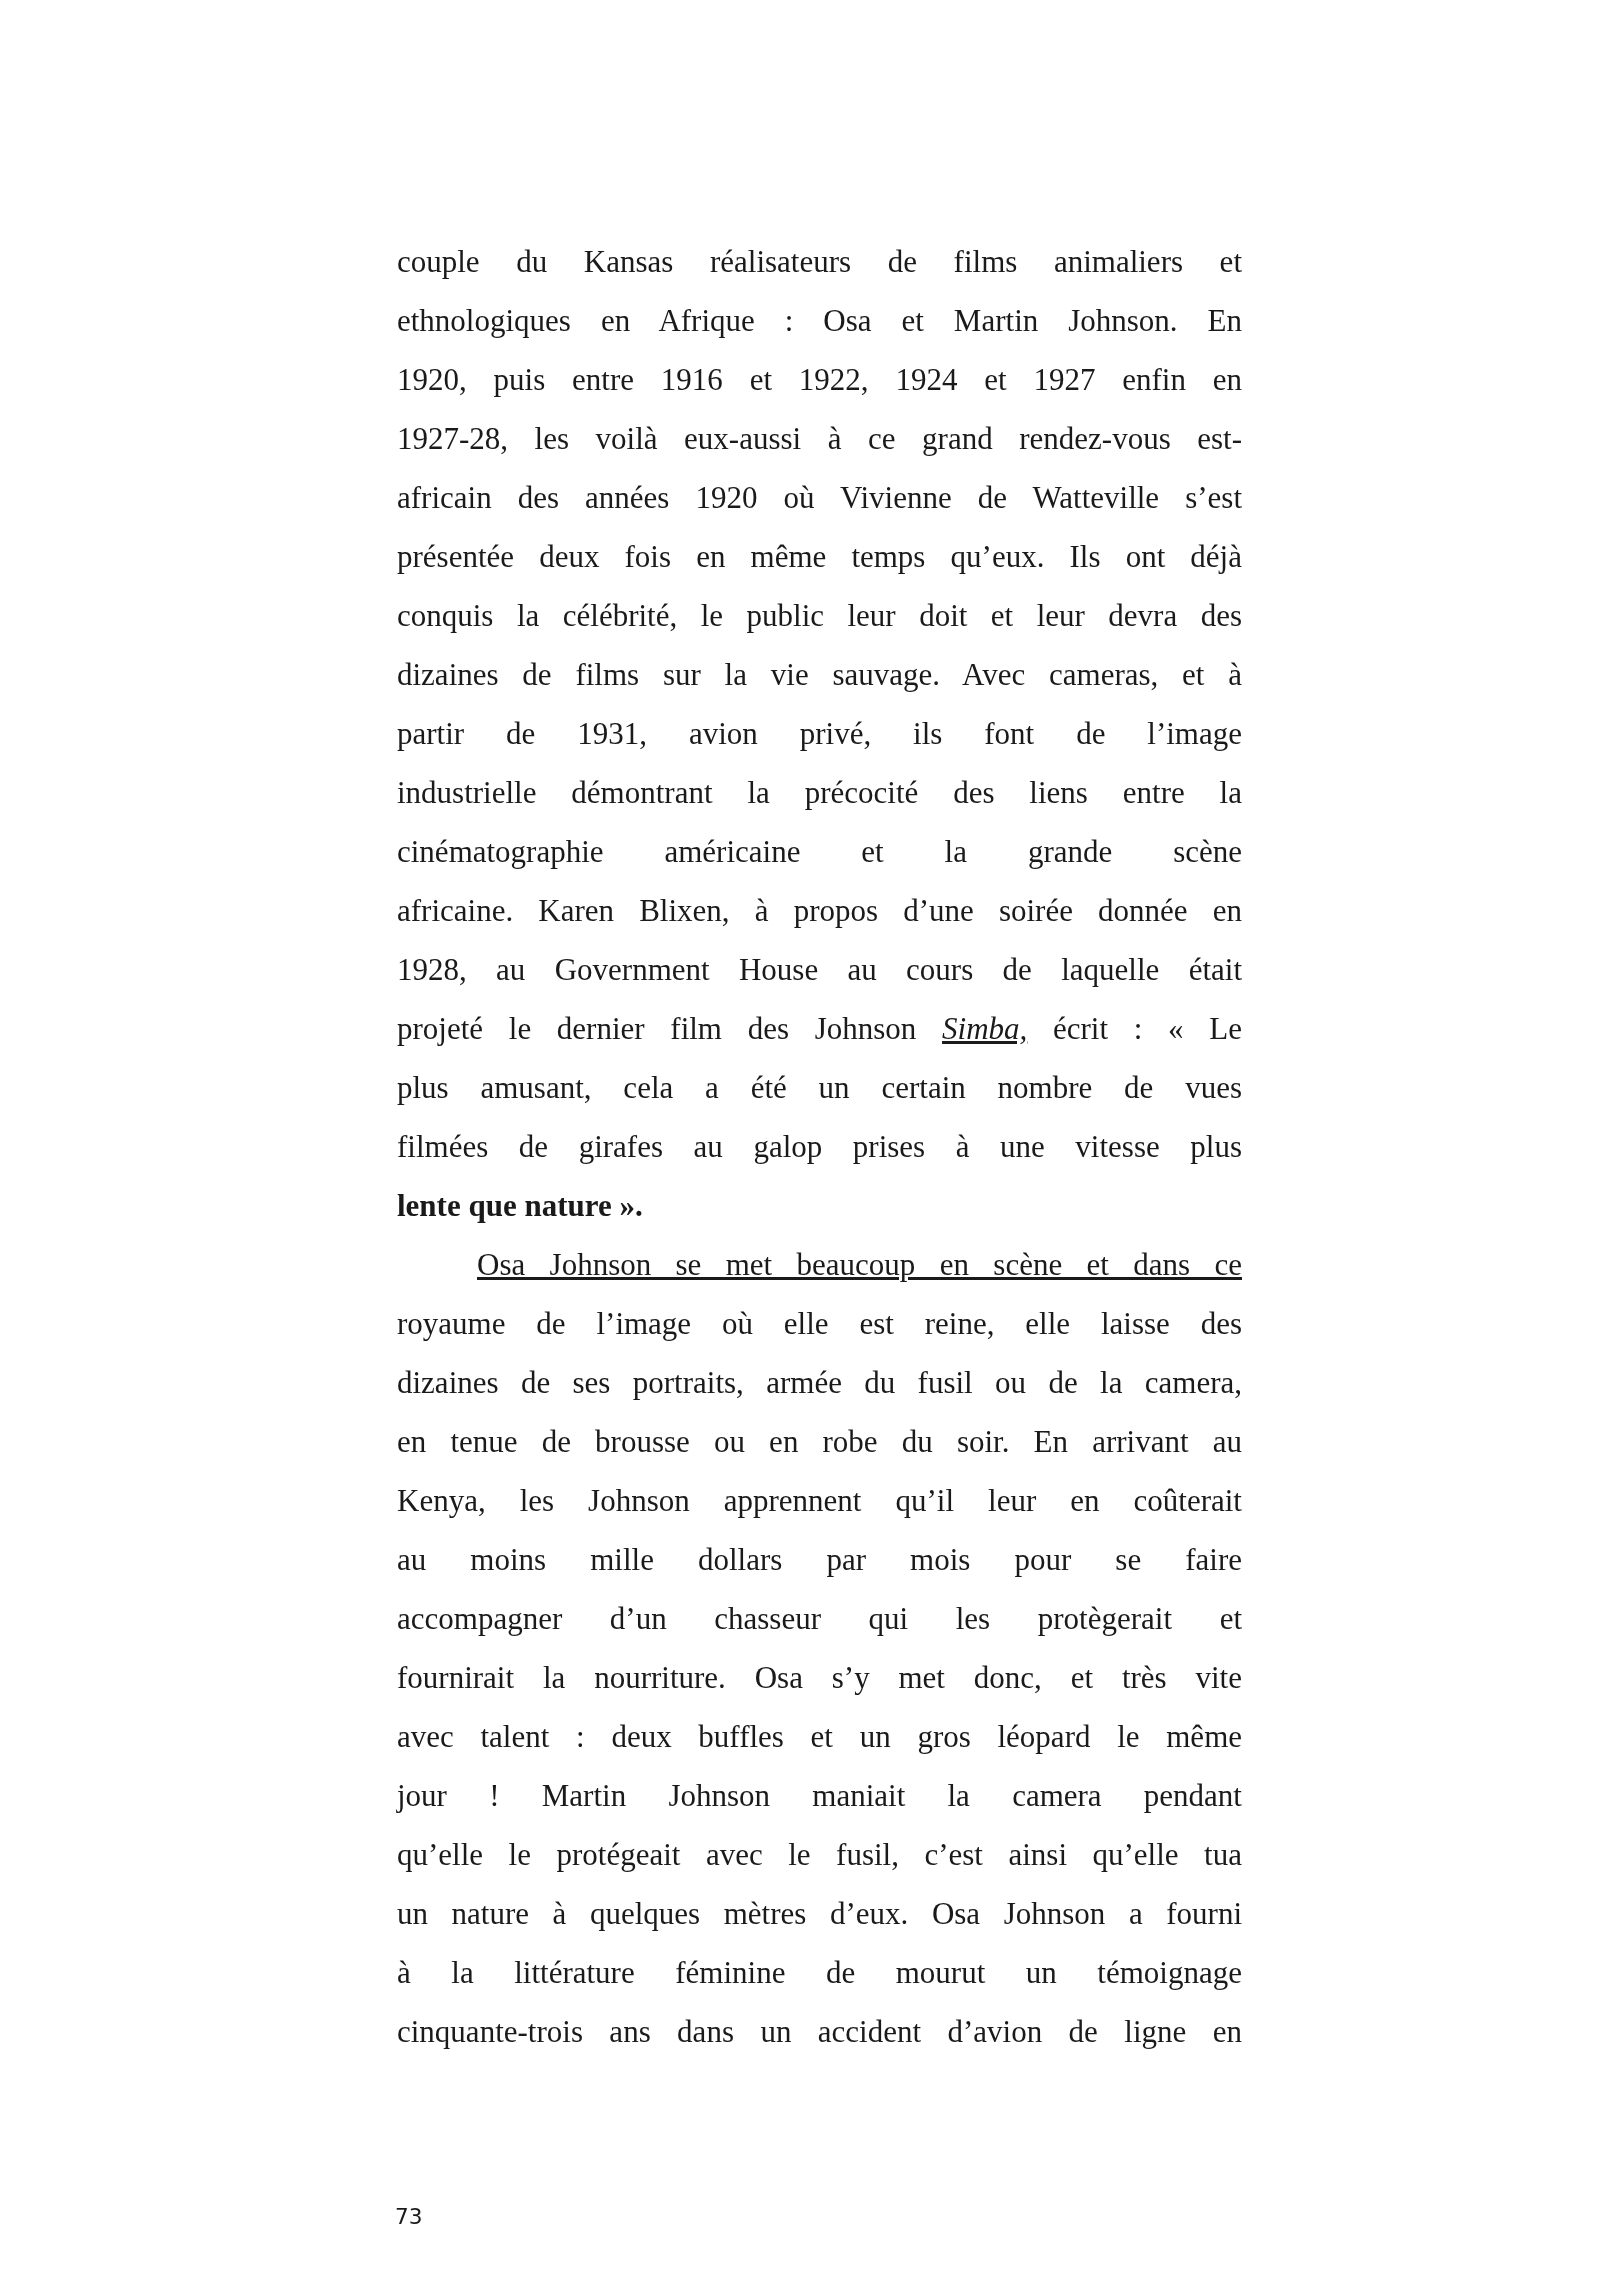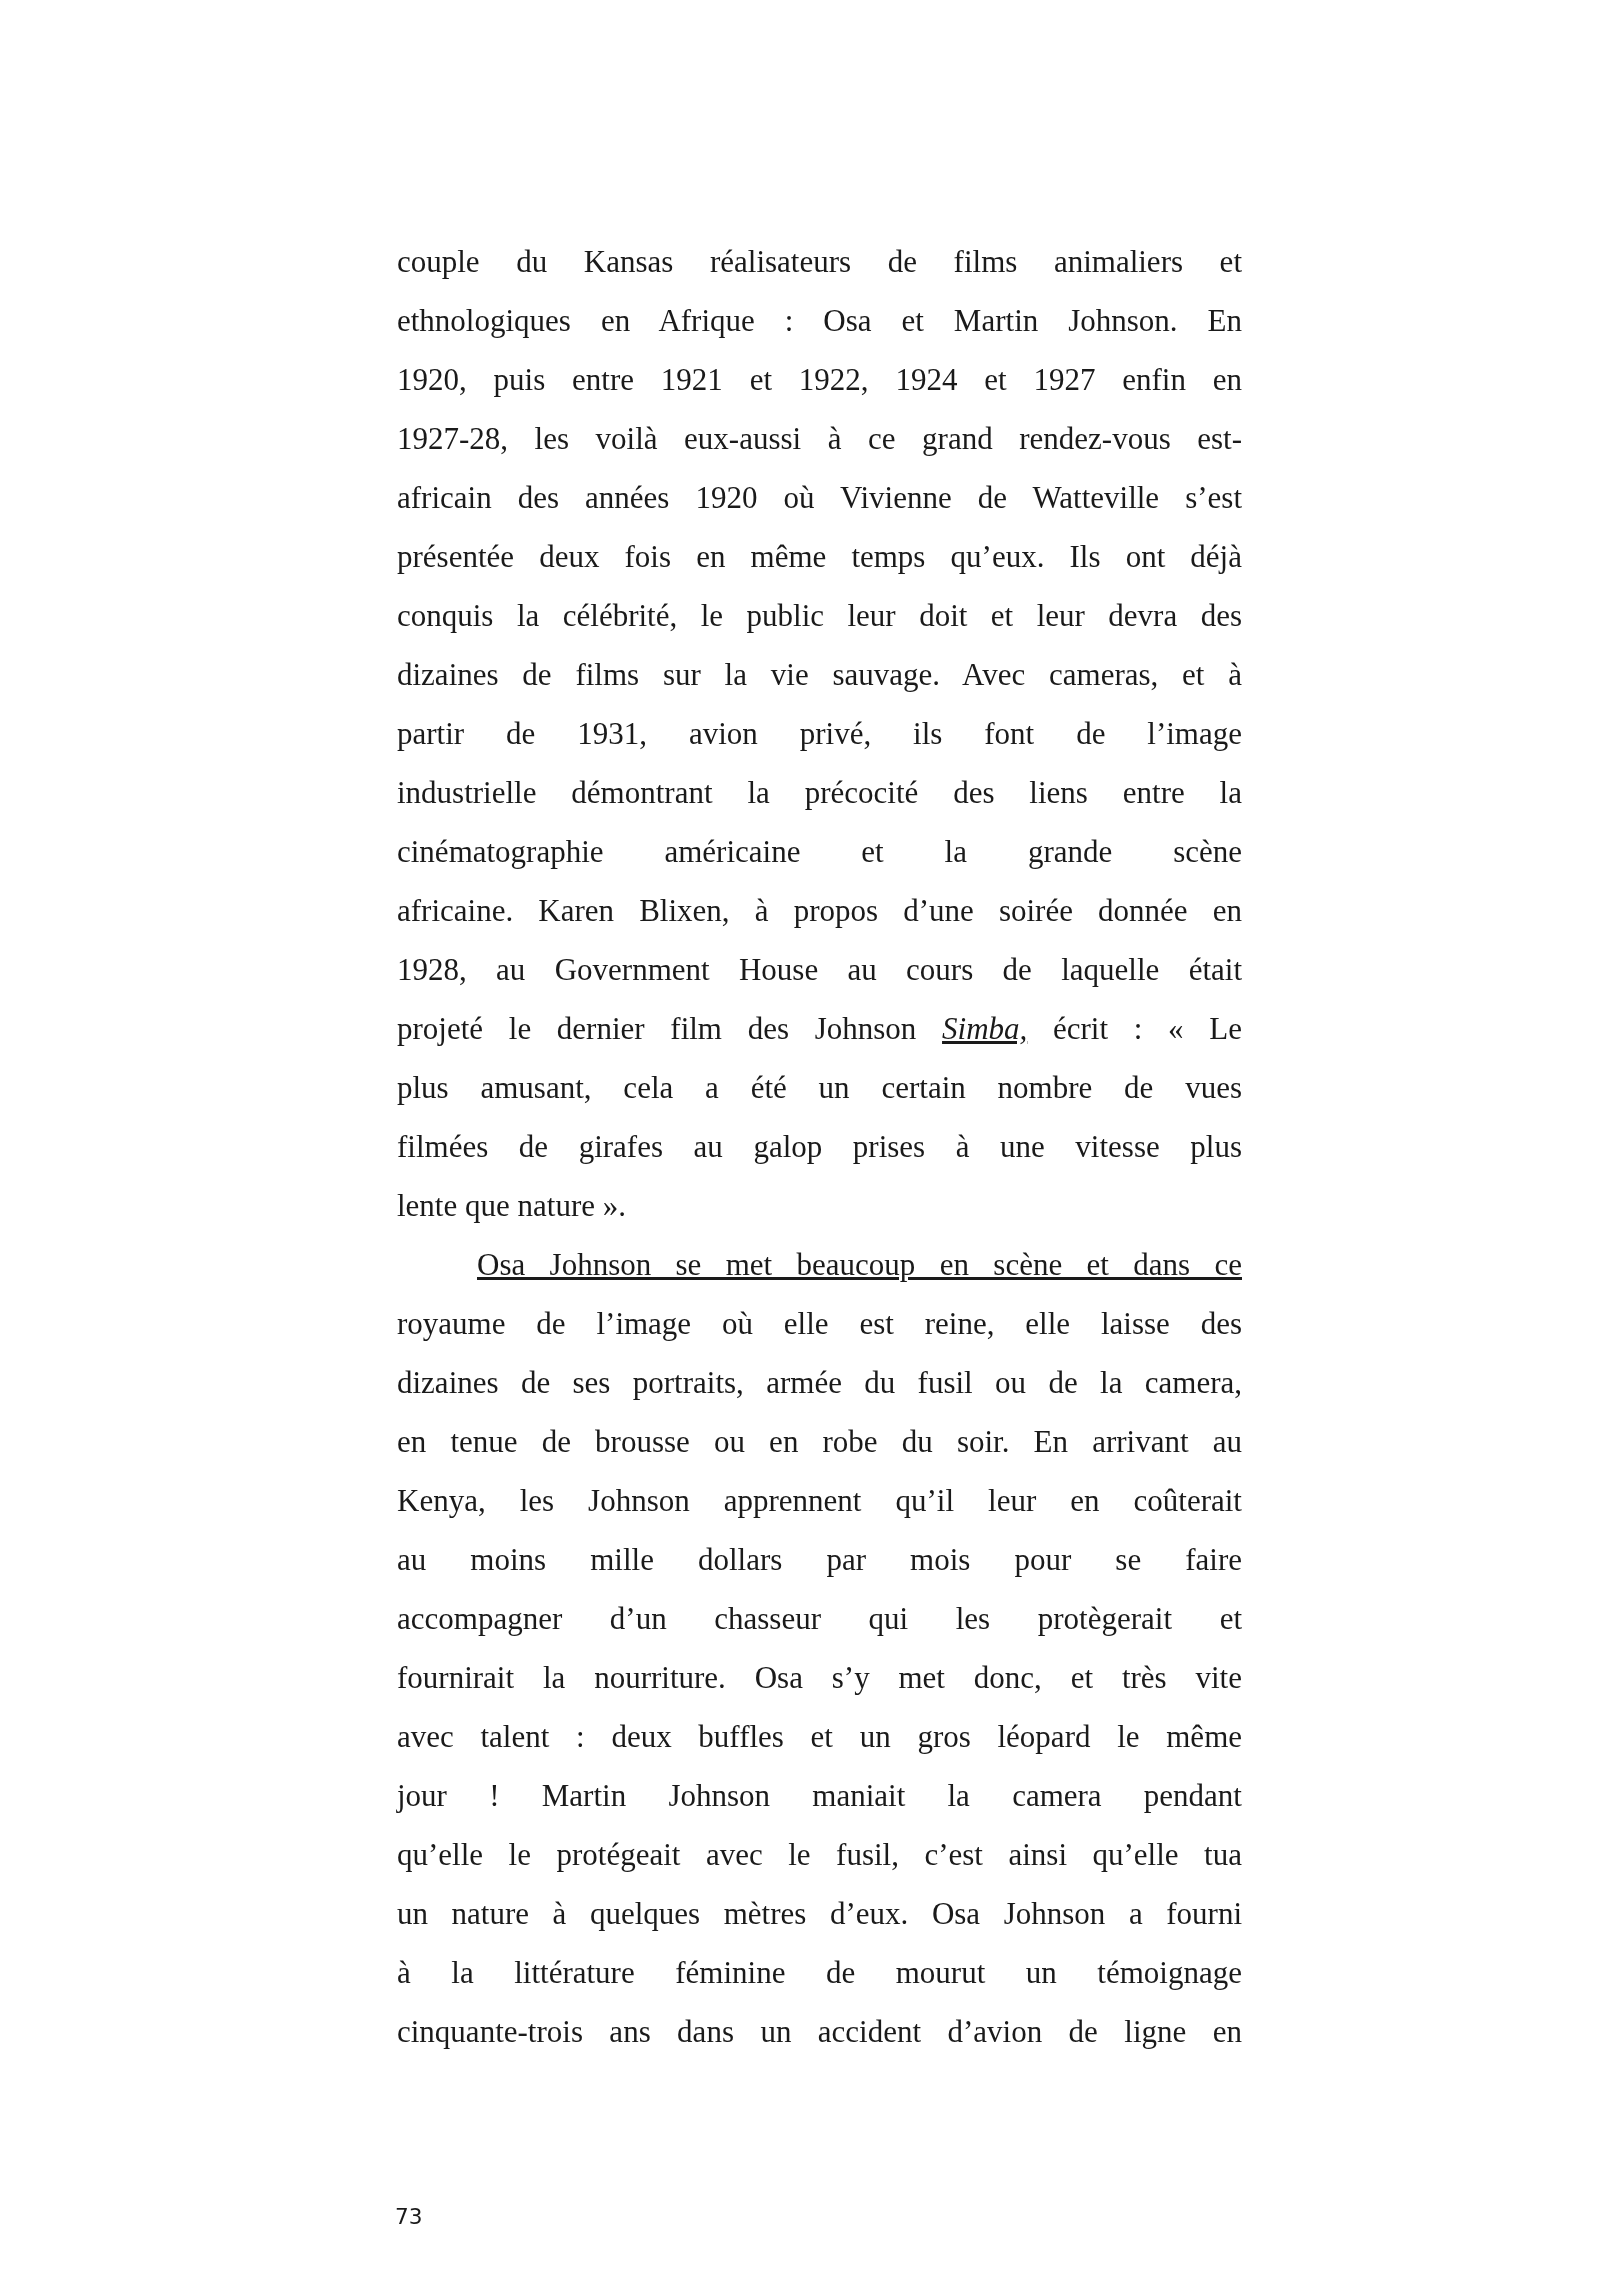--- a/index.html
+++ b/index.html
@@ -4,38 +4,38 @@
 <style>
   html, body { margin: 0; padding: 0; background: #ffffff; }
   body { width: 1621px; height: 2293px; position: relative; overflow: hidden; }
   .page { position: absolute; left: 0; top: 0; width: 1621px; height: 2293px; background: #fff; margin-top: 40px; }
   .text-block {
     position: absolute; left: 397px; top: 192px; width: 845px;
     font-family: "Liberation Serif", "DejaVu Serif", serif;
     font-size: 31px; line-height: 59px; color: #1a1a1a;
   }
   .line { display: block; height: 59px; white-space: nowrap; text-align: justify; text-align-last: justify; }
-  .line.last { text-align-last: left; }
+  .line.last { text-align-last: left; font-weight: bold; }
   .line.indent { padding-left: 80px; text-decoration: underline; }
   .page-number {
     position: absolute; left: 395px; top: 2164px;
     font-family: "DejaVu Sans", "Liberation Sans", sans-serif;
     font-size: 21.6px; color: #1a1a1a;
   }
   em { font-style: italic; text-decoration: underline; }
 </style>
 </head>
 <body>
 
 <div class="page">
   <div class="text-block" id="text-block">
       <div>
         <span class="line">couple du Kansas réalisateurs de films animaliers et</span>
         <span class="line">ethnologiques en Afrique : Osa et Martin Johnson. En</span>
-        <span class="line">1920, puis entre 1921 et 1922, 1924 et 1927 enfin en</span>
+        <span class="line">1920, puis entre 1916 et 1922, 1924 et 1927 enfin en</span>
         <span class="line">1927-28, les voilà eux-aussi à ce grand rendez-vous est-</span>
         <span class="line">africain des années 1920 où Vivienne de Watteville s’est</span>
         <span class="line">présentée deux fois en même temps qu’eux. Ils ont déjà</span>
         <span class="line">conquis la célébrité, le public leur doit et leur devra des</span>
         <span class="line">dizaines de films sur la vie sauvage. Avec cameras, et à</span>
         <span class="line">partir de 1931, avion privé, ils font de l’image</span>
         <span class="line">industrielle démontrant la précocité des liens entre la</span>
         <span class="line">cinématographie américaine et la grande scène</span>
         <span class="line">africaine. Karen Blixen, à propos d’une soirée donnée en</span>
         <span class="line">1928, au Government House au cours de laquelle était</span>

